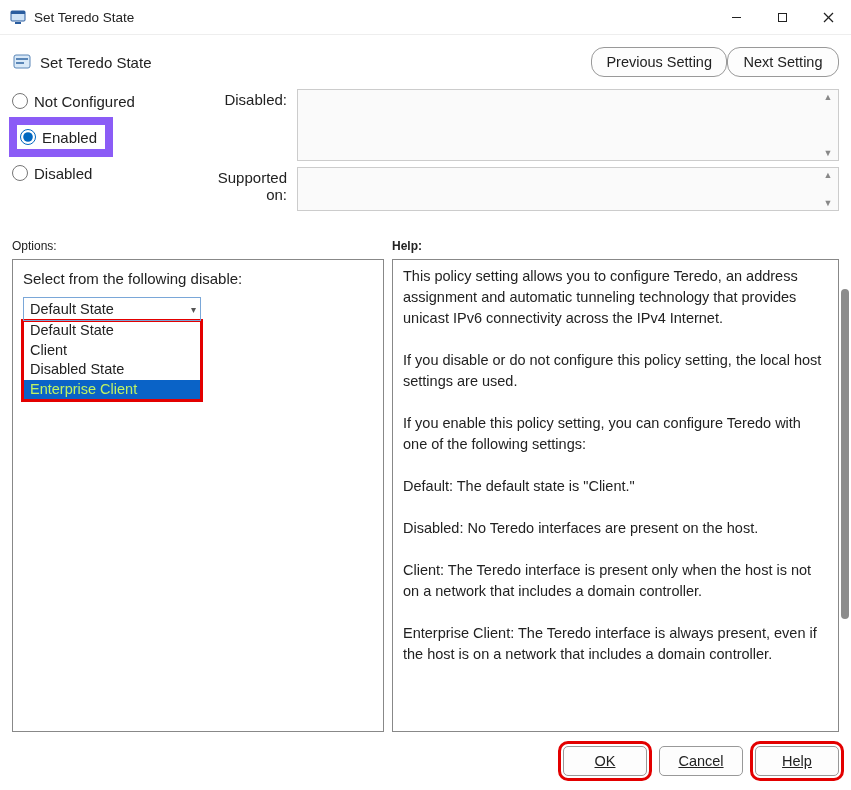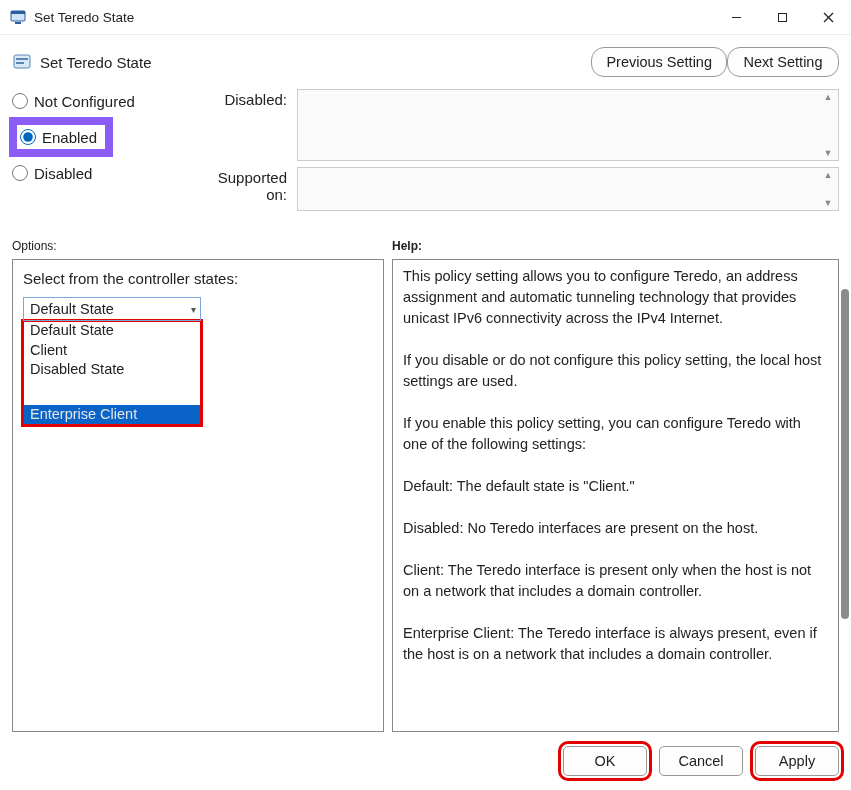--- a/index.html
+++ b/index.html
@@ -218,30 +218,30 @@
     box-sizing: border-box;
     outline: 3px solid #e30000;
     outline-offset: -1px;
     line-height: 1.35;
   }
   .dropdown-list .item {
     padding: 0 6px;
   }
   .dropdown-list .item.selected {
     background: #0a63c7;
-    color: #e5e5e5;
-    margin-top: 25px;
+    color: #bef264;
   }
 
   
   .footer {
     display: flex;
     justify-content: flex-end;
     padding: 14px 12px 14px 12px;
     gap: 12px;
+    text-decoration: underline;
   }
   .footer .btn {
     min-width: 84px;
     text-align:center;
   }
   .hl-btn {
     outline: 3px solid #e30000;
     outline-offset: 2px;
   }
 </style>
@@ -332,21 +332,21 @@
   </div>
 
   <div class="mid-labels">
     <div class="lblL">Options:</div>
     <div class="lblR">Help:</div>
   </div>
 
   <div class="lower-wrap">
     <div class="lower">
       <div class="pane options">
-        <div class="opt-label">Select from the controller states:</div>
+        <div class="opt-label">Select from the following disable:</div>
         <div class="combo">
           <span>Default State</span>
           <span class="chev">▾</span>
         </div>
         <div class="dropdown-list">
           <div class="item">Default State</div>
           <div class="item">Client</div>
           <div class="item">Disabled State</div>
           <div class="item selected">Enterprise Client</div>
         </div>
@@ -364,16 +364,16 @@
 Client: The Teredo interface is present only when the host is not on a network that includes a domain controller.
 
 Enterprise Client: The Teredo interface is always present, even if the host is on a network that includes a domain controller.</span></div>
     </div>
     <div class="thick-scrollbar" style="right:2px;"></div>
   </div>
 
   <div class="footer">
     <button class="btn hl-btn">OK</button>
     <button class="btn">Cancel</button>
-    <button class="btn hl-btn">Apply</button>
+    <button class="btn hl-btn">Help</button>
   </div>
 
 </div>
 
 </body></html>

